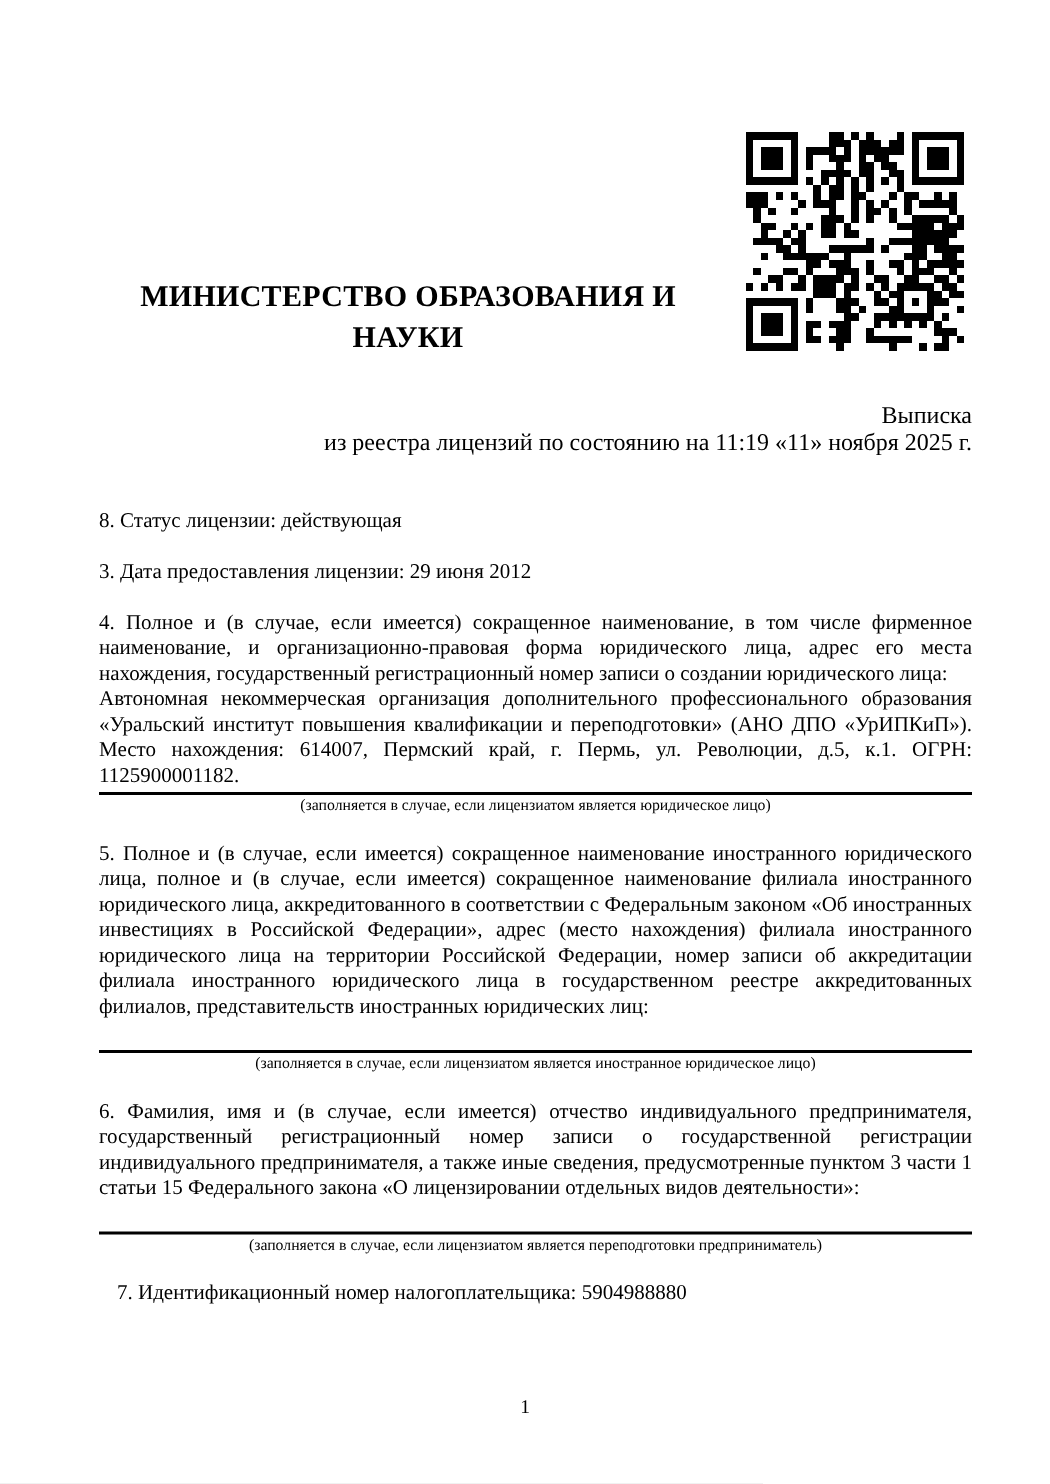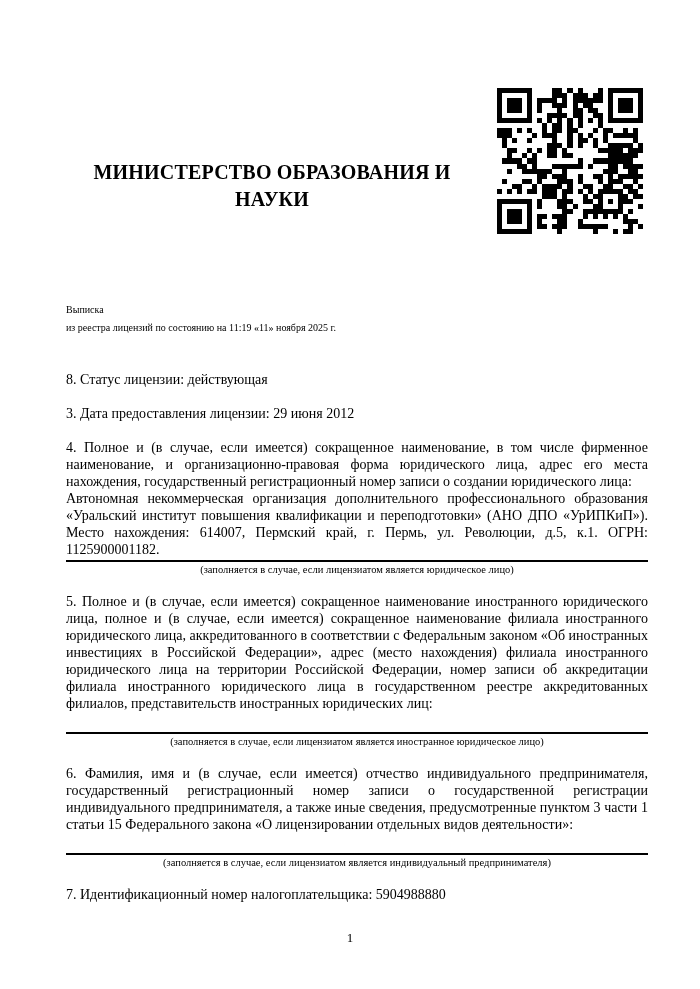--- a/index.html
+++ b/index.html
@@ -3,36 +3,36 @@
 <meta charset="utf-8">
 <style>
   html,body{margin:0;padding:0;background:#e8e8e8;}
   .page{
     width:700px;height:989px;background:#ffffff;position:relative;
     margin:0 auto;overflow:hidden;color:#000;
     font-family:"Liberation Serif","DejaVu Serif",serif;
   }
   .content{padding:0 52px 0 66px;}
   
-  .header-row{display:flex;align-items:center;margin-top:83px;}
+  .header-row{display:flex;align-items:flex-end;margin-top:83px;}
   .ministry{flex:1;text-align:center;padding-top:50px;padding-right:14px;}
   .ministry-name{font-weight:bold;font-size:20px;line-height:27px;letter-spacing:.2px;}
   .ministry-caption{font-size:11px;line-height:13px;margin-top:7px;}
   .qr-wrap{width:156px;height:156px;flex:none;}
   .qr-wrap svg{display:block;width:156px;height:156px;}
   
-  .doc-title{text-align:left;margin-top:62px;font-size:10px;line-height:18px;}
+  .doc-title{text-align:right;margin-top:30px;font-size:16px;line-height:18px;}
   
   .sections{margin-top:34px;font-size:14px;line-height:17px;}
   .section{margin-bottom:17px;}
   .just{text-align:justify;text-justify:inter-word;}
   .note{text-align:center;font-size:10.5px;line-height:13px;margin-top:1px;}
   .rule{border:none;border-top:2px solid #000;margin:2px 0 0 0;}
   .blank-line{height:18px;}
-  .mt6{margin-top:6px;}
+  .mt6{margin-top:6px;margin-left:12px;}
   
   .page-num{position:absolute;left:0;right:0;bottom:43px;text-align:center;font-size:13px;}
 </style>
 </head>
 <body>
 
 <div class="page">
   <div class="content">
 
     <div class="header-row">
@@ -495,21 +495,21 @@
         <div class="just">5. Полное и (в случае, если имеется) сокращенное наименование иностранного юридического лица, полное и (в случае, если имеется) сокращенное наименование филиала иностранного юридического лица, аккредитованного в соответствии с Федеральным законом «Об иностранных инвестициях в Российской Федерации», адрес (место нахождения) филиала иностранного юридического лица на территории Российской Федерации, номер записи об аккредитации филиала иностранного юридического лица в государственном реестре аккредитованных филиалов, представительств иностранных юридических лиц:</div>
         <div class="blank-line"></div>
         <hr class="rule">
         <div class="note">(заполняется в случае, если лицензиатом является иностранное юридическое лицо)</div>
       </div>
 
       <div class="section">
         <div class="just">6. Фамилия, имя и (в случае, если имеется) отчество индивидуального предпринимателя, государственный регистрационный номер записи о государственной регистрации индивидуального предпринимателя, а также иные сведения, предусмотренные пунктом 3 части 1 статьи 15 Федерального закона «О лицензировании отдельных видов деятельности»:</div>
         <div class="blank-line"></div>
         <hr class="rule">
-        <div class="note">(заполняется в случае, если лицензиатом является индивидуальный предпринимателя)</div>
+        <div class="note">(заполняется в случае, если лицензиатом является переподготовки предприниматель)</div>
       </div>
 
       <div class="section mt6">
         <div>7. Идентификационный номер налогоплательщика: 5904988880</div>
       </div>
 
     </div>
   </div>
 
   <div class="page-num">1</div>

